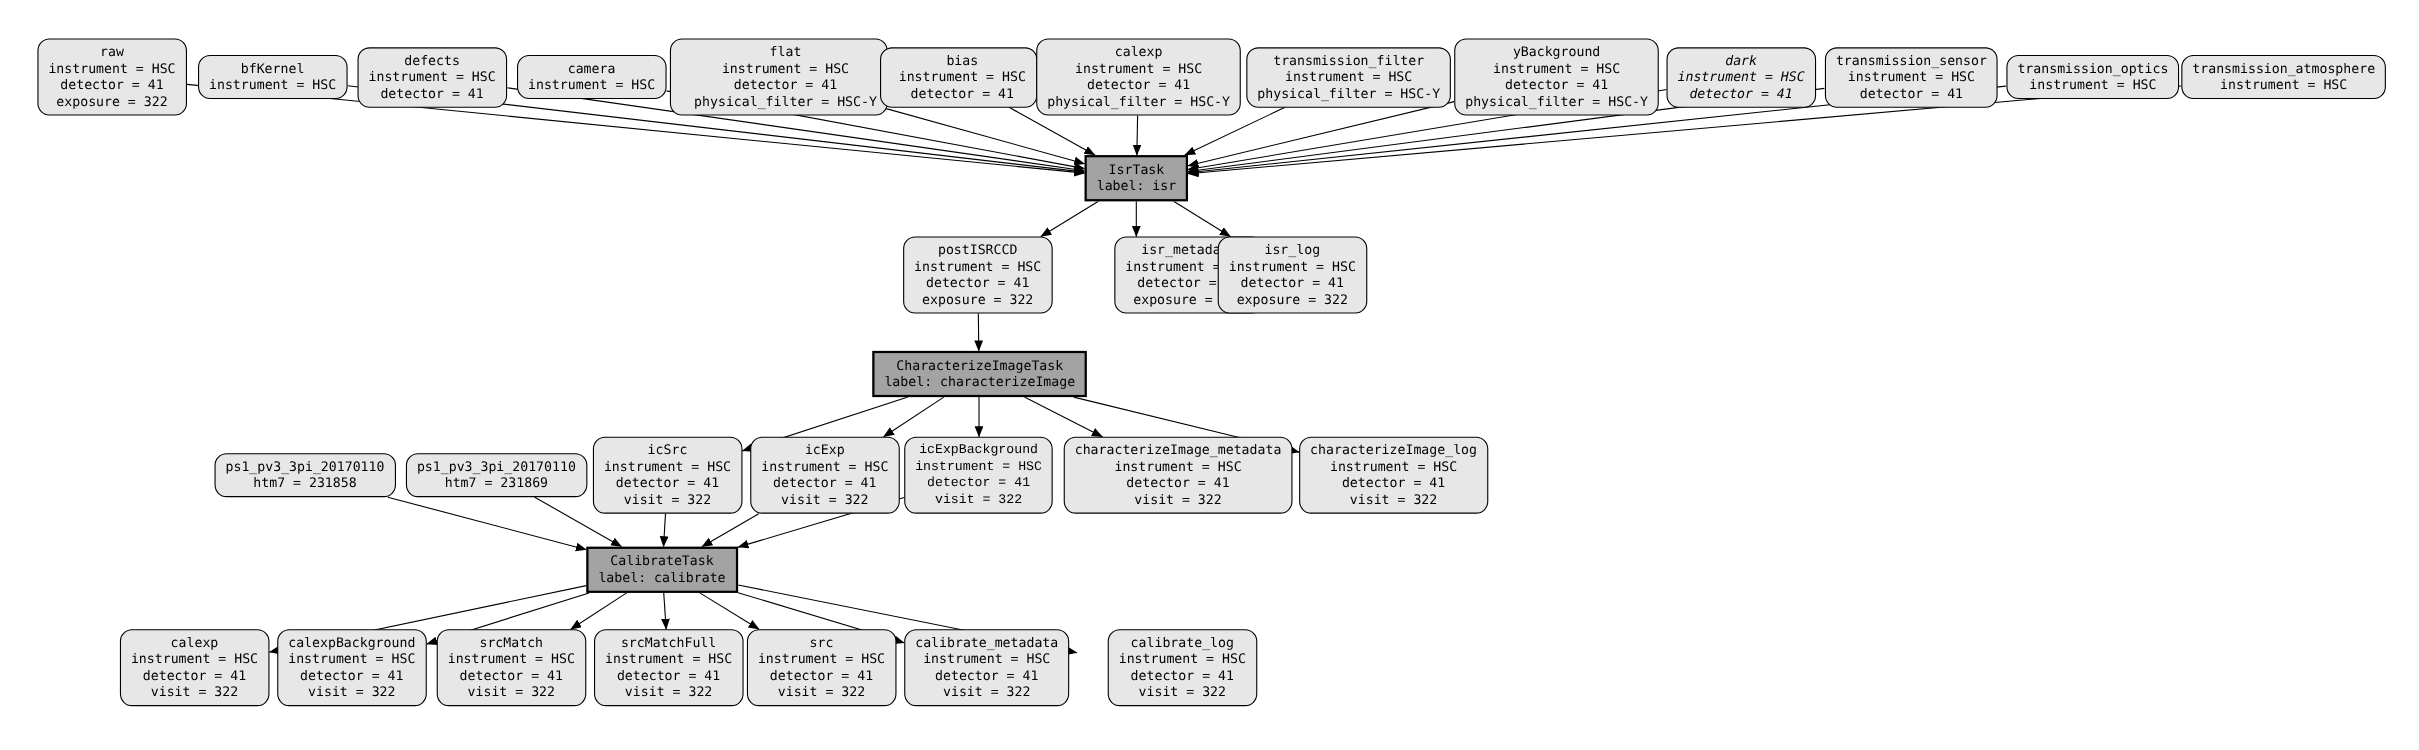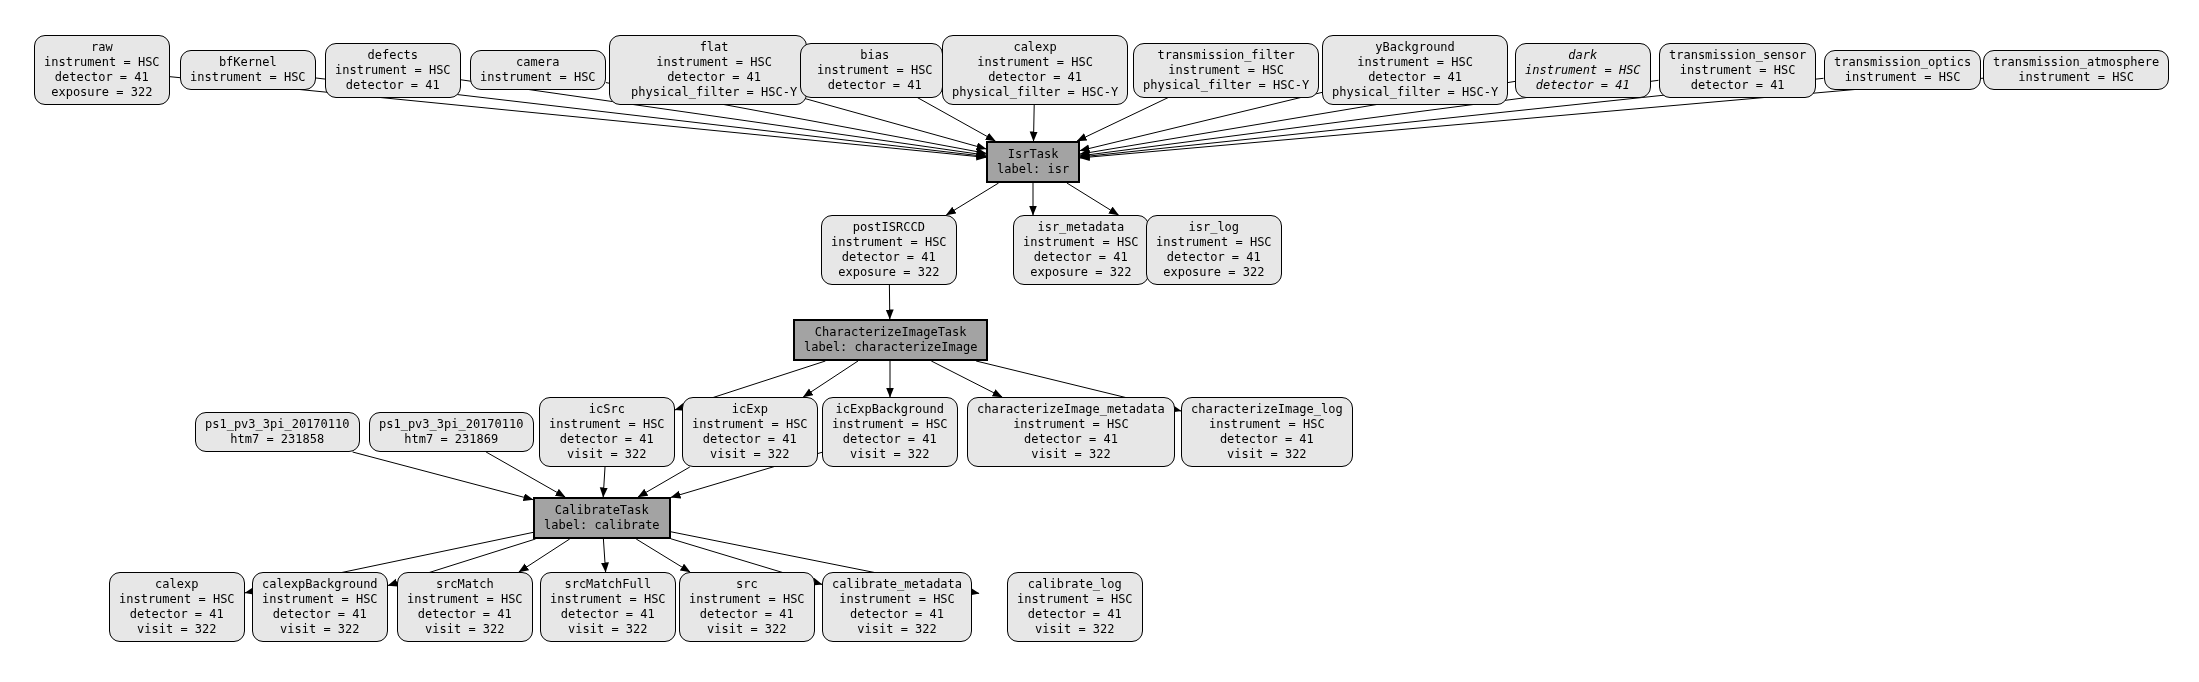--- a/index.html
+++ b/index.html
@@ -165,21 +165,21 @@
       <div class="node-attr">instrument = HSC</div>
       <div class="node-attr">detector = 41</div>
       <div class="node-attr">exposure = 322</div>
     </div>
     <div class="node dataset" style="left: 1013px; top: 215px;">
       <div class="node-title">isr_metadata</div>
       <div class="node-attr">instrument = HSC</div>
       <div class="node-attr">detector = 41</div>
       <div class="node-attr">exposure = 322</div>
     </div>
-    <div class="node dataset" style="left: 1107px; top: 215px; margin-left: 39px;">
+    <div class="node dataset" style="left: 1107px; top: 215px;">
       <div class="node-title">isr_log</div>
       <div class="node-attr">instrument = HSC</div>
       <div class="node-attr">detector = 41</div>
       <div class="node-attr">exposure = 322</div>
     </div>
     <div class="node task" style="left: 793px; top: 319px;">
       <div class="node-title">CharacterizeImageTask</div>
       <div class="node-attr">label: characterizeImage</div>
     </div>
     <div class="node dataset" style="left: 195px; top: 412px;">
@@ -195,21 +195,21 @@
       <div class="node-attr">instrument = HSC</div>
       <div class="node-attr">detector = 41</div>
       <div class="node-attr">visit = 322</div>
     </div>
     <div class="node dataset" style="left: 682px; top: 397px;">
       <div class="node-title">icExp</div>
       <div class="node-attr">instrument = HSC</div>
       <div class="node-attr">detector = 41</div>
       <div class="node-attr">visit = 322</div>
     </div>
-    <div class="node dataset" style="left: 822px; top: 397px;">
+    <div class="node dataset" style="left: 822px; top: 397px; font-family: Liberation Mono, monospace;">
       <div class="node-title">icExpBackground</div>
       <div class="node-attr">instrument = HSC</div>
       <div class="node-attr">detector = 41</div>
       <div class="node-attr">visit = 322</div>
     </div>
     <div class="node dataset" style="left: 967px; top: 397px;">
       <div class="node-title">characterizeImage_metadata</div>
       <div class="node-attr">instrument = HSC</div>
       <div class="node-attr">detector = 41</div>
       <div class="node-attr">visit = 322</div>

